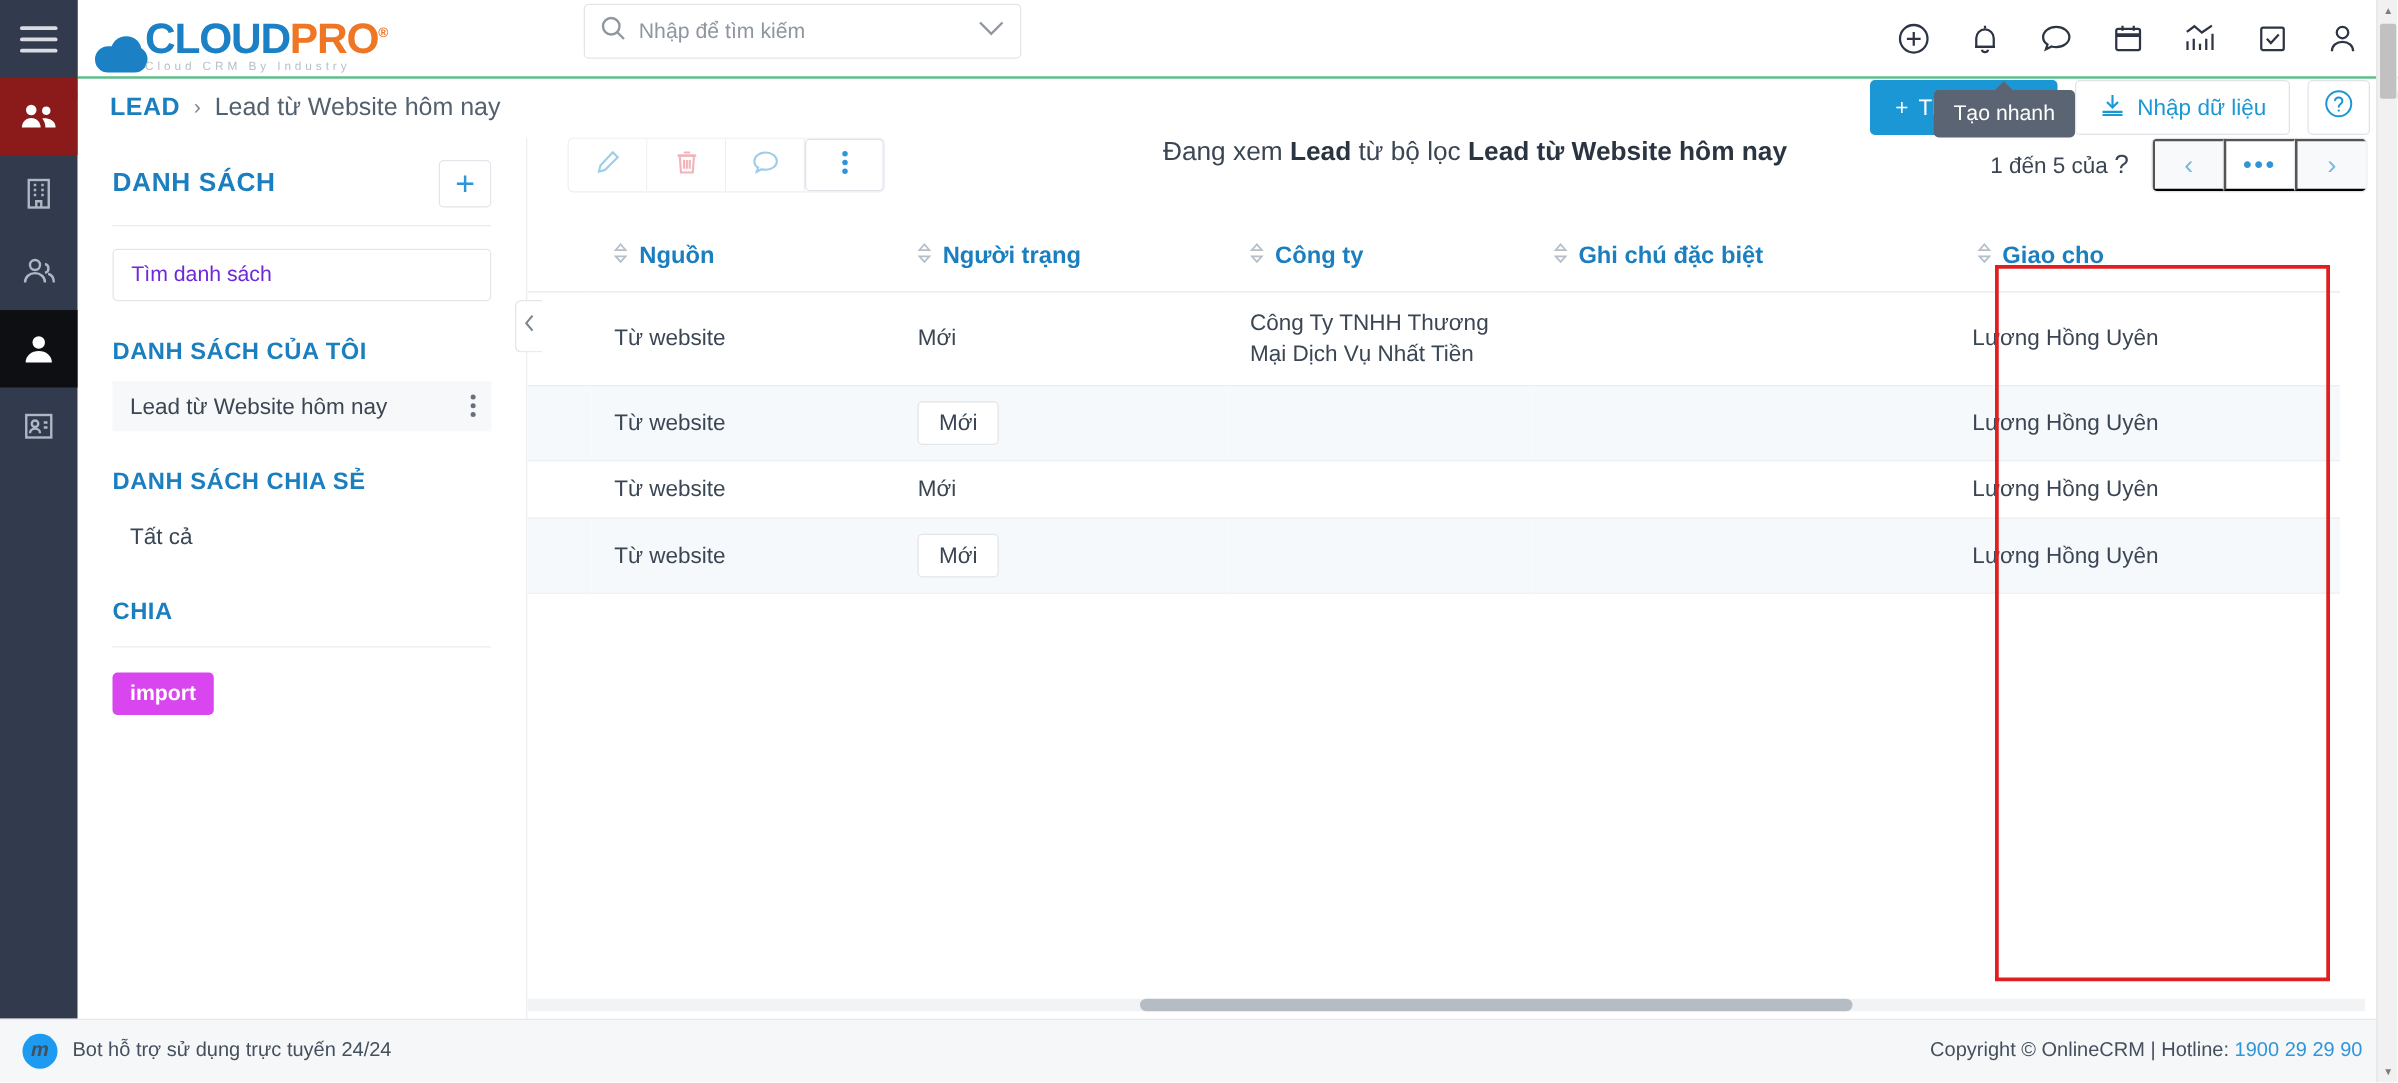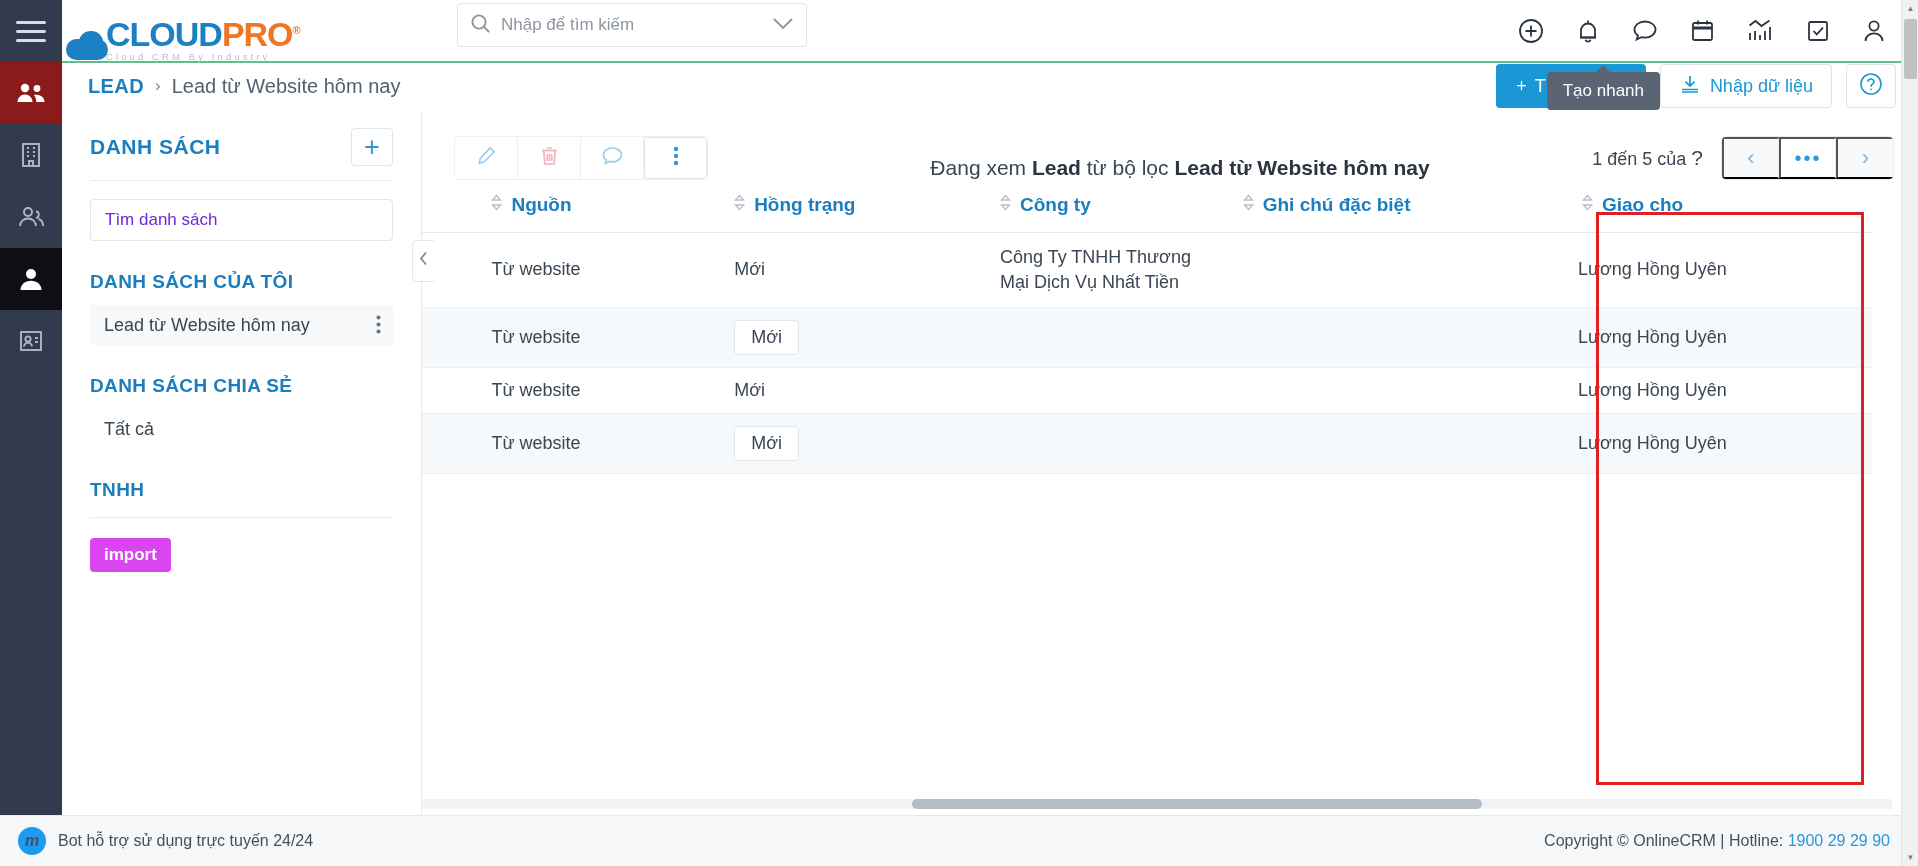--- a/index.html
+++ b/index.html
@@ -30,22 +30,22 @@
   .rail-item {
     height:62px; display:flex; align-items:center; justify-content:center;
     cursor:pointer; position:relative; color:#aeb7c4;
   }
   .rail-item.red { background:#8b1a1a; }
   .rail-item.active { background:#0d0f13; }
   .rail-item svg { display:block; }
 
   
   .topbar {
-    position:absolute; left:52px; top:0; right:0; height:79px;
-    background:#fff; border-bottom:1px solid #737373;
+    position:absolute; left:62px; top:0; right:0; height:79px;
+    background:#fff; border-bottom:6px solid #737373;
     display:flex; align-items:center;
   }
   .logo { margin-left:14px; display:flex; align-items:flex-end; user-select:none; }
   .logo .cloud {
     width:46px; height:30px; position:relative; margin-right:-6px;
   }
   .logo .cloud::before {
     content:""; position:absolute; left:0; top:8px; width:42px; height:21px;
     background:#1b81c4; border-radius:11px;
   }
@@ -163,21 +163,21 @@
     background:#fff; border:1px solid #e2e5e9; border-right:none;
     border-radius:5px 0 0 5px; display:flex; align-items:center; justify-content:center;
     color:#7b8694; font-size:17px; cursor:pointer; z-index:30;
   }
 
   
   .main {
     position:absolute; left:422px; top:110px; right:0; bottom:51px;
     background:#fff; overflow:hidden;
   }
-  .tbar { height:70px; display:flex; align-items:flex-end; position:relative; }
+  .tbar { height:70px; display:flex; align-items:flex-start; position:relative; }
   .tbar-group {
     margin-left:32px; display:flex; border:1px solid #edeff2; border-radius:5px;
     overflow:hidden; height:44px;
   }
   .tbar-btn {
     width:63px; display:flex; align-items:center; justify-content:center;
     border-right:1px solid #edeff2; background:#fff; cursor:pointer;
   }
   .tbar-btn:last-child { border-right:none; }
   .tbar-btn.framed { border:1px solid #dfe3e8; border-radius:4px; }
@@ -466,21 +466,21 @@
           <circle cx="2.5" cy="16.5" r="2"></circle>
       </svg>
     </span>
   </div>
 
   <div class="lp-group">DANH SÁCH CHIA SẺ</div>
   <div class="lp-row plain">
     <span class="t">Tất cả</span>
   </div>
 
-  <div class="lp-group">TNHH</div>
+  <div class="lp-group">CHIA</div>
   <div class="lp-tagrule"></div>
   <span class="tag">import</span>
 </div>
 
 <div class="collapse-handle">
   <span>
     <svg width="9" height="15" viewBox="0 0 9 15" fill="none" stroke="#7b8694" stroke-width="1.7">
       <path d="M7 1.5L2 7.5l5 6"></path>
     </svg>
   </span>
@@ -572,21 +572,21 @@
               </span>
           </th>
           <th>
             <span class="thin">
                 <span class="sortico">
               <svg width="11" height="17" viewBox="0 0 11 17" fill="none" stroke="#b6bfc9" stroke-width="1.4">
                 <path d="M5.5 1.5L9.5 6h-8z"></path>
                     <path d="M5.5 15.5L1.5 11h8z"></path>
                   </svg>
             </span>
-                <span>Hồng trạng</span>
+                <span>Người trạng</span>
               </span>
           </th>
           <th>
             <span class="thin">
                 <span class="sortico">
               <svg width="11" height="17" viewBox="0 0 11 17" fill="none" stroke="#b6bfc9" stroke-width="1.4">
                 <path d="M5.5 1.5L9.5 6h-8z"></path>
                     <path d="M5.5 15.5L1.5 11h8z"></path>
                   </svg>
             </span>

